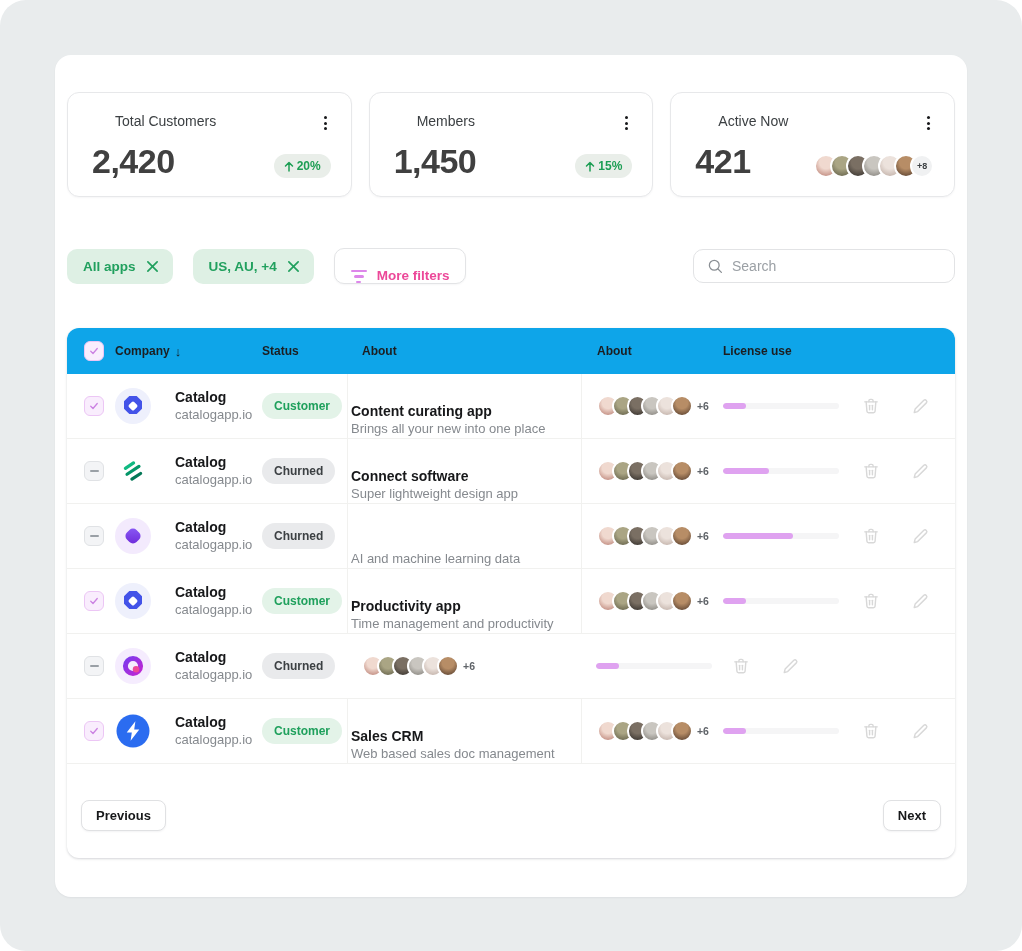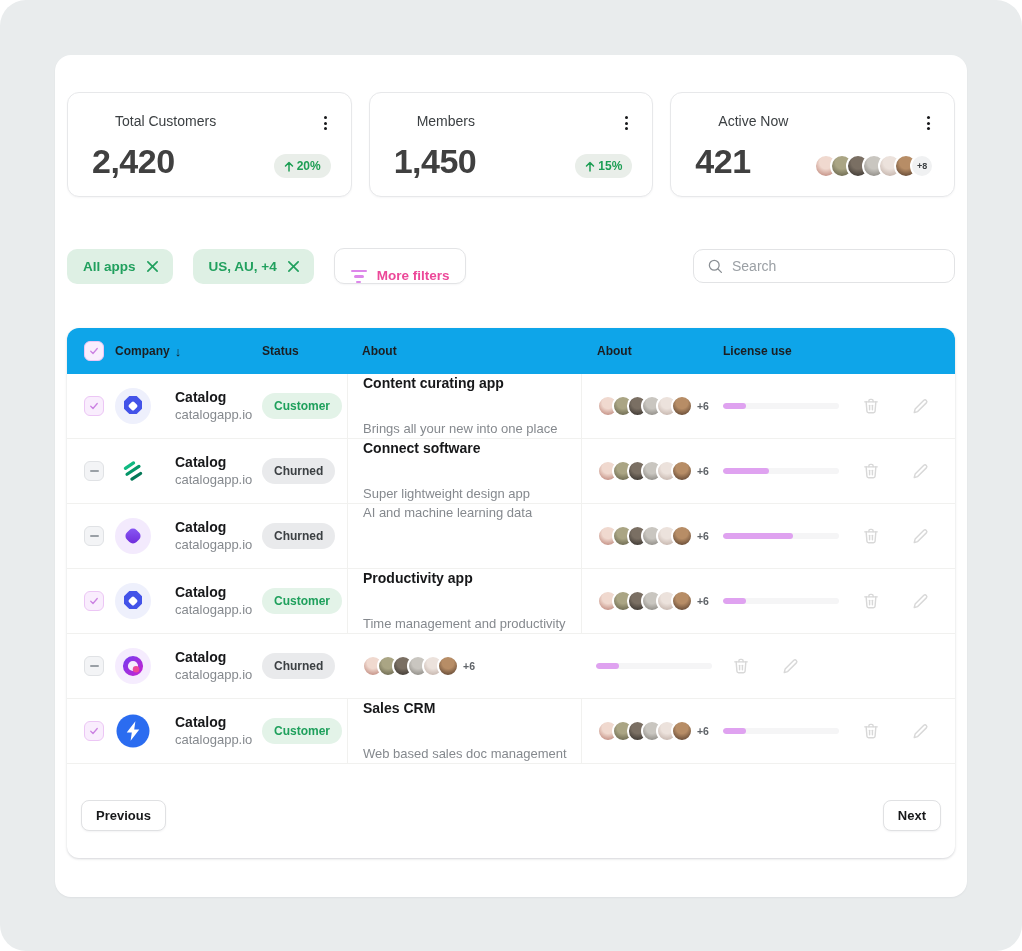--- a/index.html
+++ b/index.html
@@ -60,21 +60,21 @@
   .checkbox.checked { background:#f9edfd; border:1px solid #ecc6f5; }
   .checkbox.indeterminate { background:#f3f4f6; border:1px solid #e0e2e5; }
   .checkbox .dash { width:9px; height:1.8px; background:#9aa0a6; border-radius:1px; }
   .cell-company { display:flex; align-items:center; gap:24px; }
   .logo { width:36px; height:36px; border-radius:50%; display:flex; align-items:center; justify-content:center; flex:none; }
   .cname { font-size:14px; font-weight:600; color:#17181a; line-height:1.3; }
   .cdomain { font-size:13px; color:#85898e; line-height:1.3; }
   .pill { display:inline-block; padding:6px 12px; border-radius:999px; font-size:12px; font-weight:600; }
   .pill.customer { background:#e3f3e8; color:#1fa05c; }
   .pill.churned { background:#e9eaec; color:#3c4043; }
-  .cell-about { padding-left:15px; align-self:stretch; display:flex; flex-direction:column; justify-content:space-between;
+  .cell-about { padding-left:3px; align-self:stretch; display:flex; flex-direction:column; justify-content:flex-end;
                 border-left:1px solid #f1f1ef; border-right:1px solid #f1f1ef; }
   .atitle { font-size:14px; font-weight:600; color:#17181a; line-height:1.35; }
   .asub { font-size:13px; color:#85898e; line-height:1.35; }
   .cell-users { padding-left:15px; display:flex; align-items:center; }
   .cell-users .avatar { width:22px; height:22px; margin-left:-7px; }
   .cell-users .avatar:first-child { margin-left:0; }
   .umore { font-size:10.5px; font-weight:600; color:#5f6368; margin-left:4px; }
   .cell-license { padding-left:14px; }
   .track { width:116px; height:6px; border-radius:3px; background:#f5f5f6; overflow:hidden; }
   .fill { height:100%; border-radius:3px; background:#dfa2f0; }

